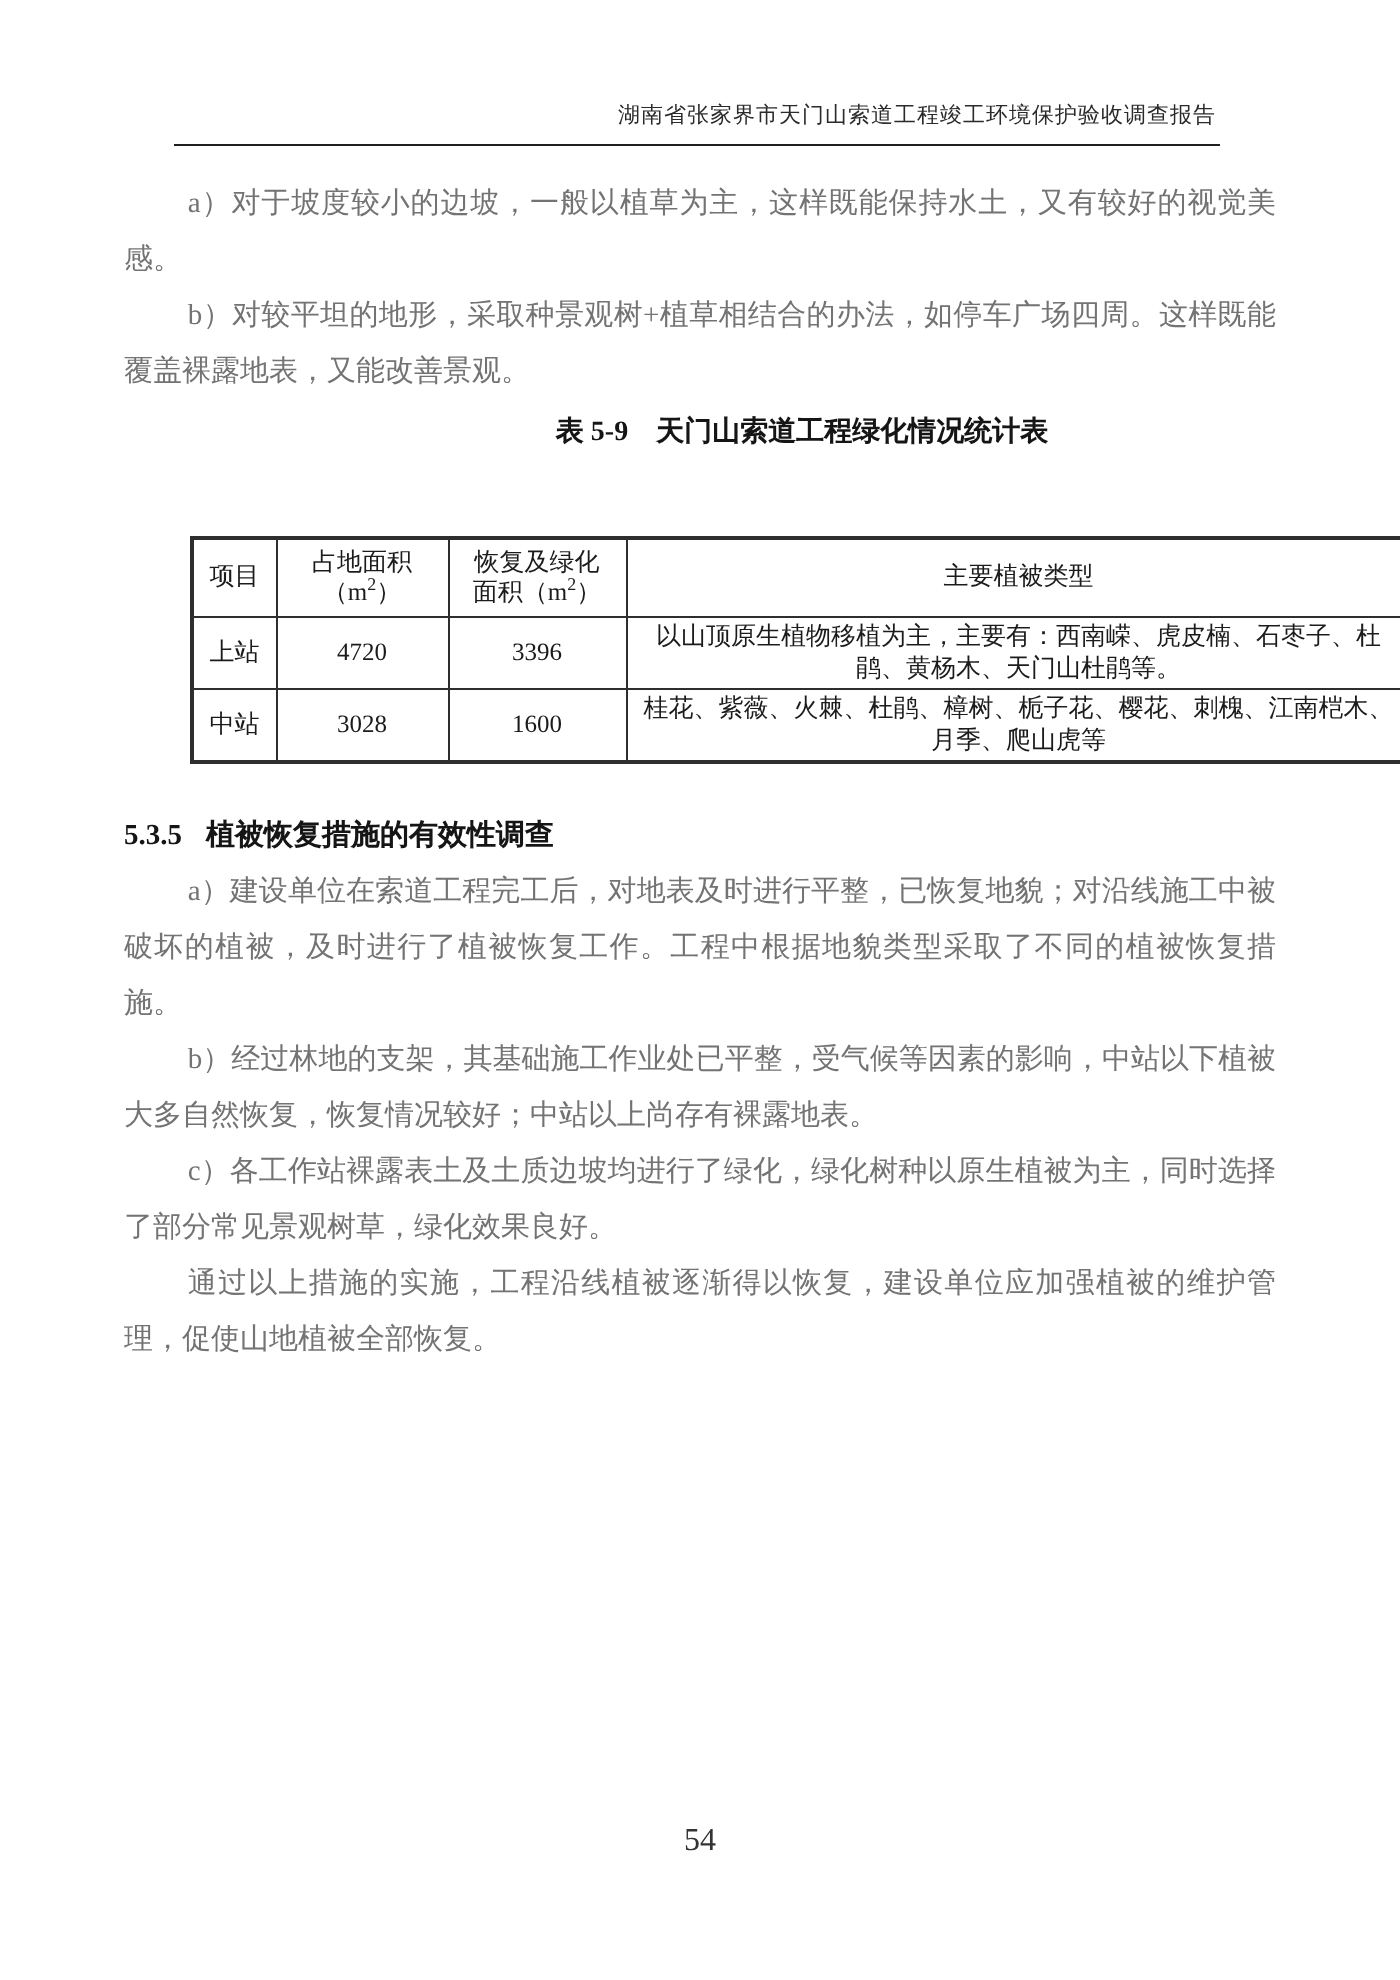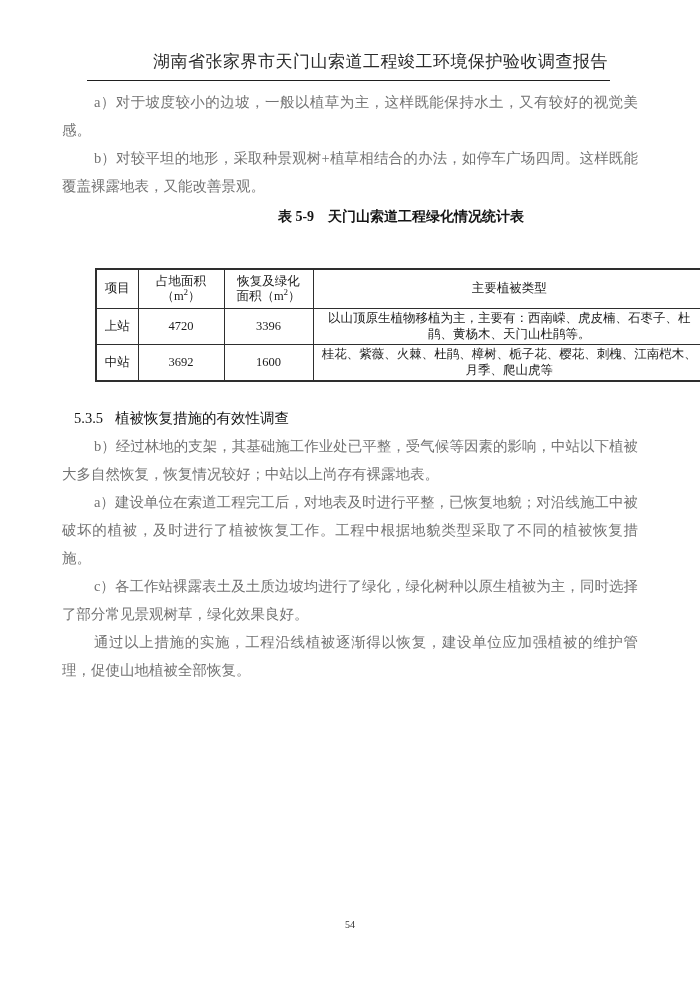--- a/index.html
+++ b/index.html
@@ -3,21 +3,21 @@
 <meta charset="utf-8">
 <style>
   html,body{margin:0;padding:0;}
   body{
     width:700px;height:990px;position:relative;background:#ffffff;
     font-family:"Liberation Serif","DejaVu Serif",serif;color:#1c1c1c;
     overflow:hidden;
   }
   .header-block{position:absolute;left:87px;top:50px;width:523px;}
   .header-title{
-    display:block;text-align:right;font-size:17px;color:#2a2a2a;
+    display:block;text-align:right;font-size:11px;color:#2a2a2a;
     letter-spacing:0.5px;padding:0 2px 7px 0;border-bottom:1.5px solid #1f1f1f;font-family:Liberation Mono, monospace;
   }
   .content{position:absolute;left:62px;top:88px;width:576px;}
   .body-par{
     font-size:14.5px;line-height:28px;text-align:justify;
     text-indent:2.2em;margin:0;color:#737373;
   }
   .table-wrap{margin:4px 0 0 33px;width:612px;}
   .table-caption{
     text-align:center;font-weight:bold;font-size:14px;line-height:26px;
@@ -31,26 +31,26 @@
   }
   .green-table td,.green-table th{
     border:1px solid #2e2e2e;font-weight:normal;
     font-size:12.5px;line-height:15.5px;text-align:center;
     vertical-align:middle;padding:3px 2px;color:#1b1b1b;
   }
   .green-table th{height:32px;}
   .green-table .veg-cell{padding:2px 5px;}
   .green-table sup{font-size:9px;line-height:0;}
   .section-heading{
-    margin:22px 0 0 12px;font-weight:normal;font-size:14.5px;line-height:28px;color:#151515;
+    margin:22px 0 0 0;font-weight:bold;font-size:14.5px;line-height:28px;color:#151515;
   }
   .section-heading .sec-num{margin-right:12px;}
   .page-number{
     position:absolute;left:0;bottom:60px;width:100%;
-    text-align:center;font-size:10px;color:#333;
+    text-align:center;font-size:16px;color:#333;
   }
 </style>
 </head>
 <body>
 
 <header class="header-block">
   <span class="header-title">湖南省张家界市天门山索道工程竣工环境保护验收调查报告</span>
 </header>
 
 <main class="content">
@@ -90,32 +90,32 @@
       </thead>
       <tbody>
         <tr>
           <td>上站</td>
           <td>4720</td>
           <td>3396</td>
           <td class="veg-cell">以山顶原生植物移植为主，主要有：西南嵘、虎皮楠、石枣子、杜鹃、黄杨木、天门山杜鹃等。</td>
         </tr>
         <tr>
           <td>中站</td>
-          <td>3692</td>
+          <td>3028</td>
           <td>1600</td>
           <td class="veg-cell">桂花、紫薇、火棘、杜鹃、樟树、栀子花、樱花、刺槐、江南桤木、月季、爬山虎等</td>
         </tr>
       </tbody>
     </table>
   </div>
 
   <h3 class="section-heading">
     <span class="sec-num">5.3.5</span><span>植被恢复措施的有效性调查</span>
   </h3>
 
+  <p class="body-par">a）建设单位在索道工程完工后，对地表及时进行平整，已恢复地貌；对沿线施工中被破坏的植被，及时进行了植被恢复工作。工程中根据地貌类型采取了不同的植被恢复措施。</p>
   <p class="body-par">b）经过林地的支架，其基础施工作业处已平整，受气候等因素的影响，中站以下植被大多自然恢复，恢复情况较好；中站以上尚存有裸露地表。</p>
-  <p class="body-par">a）建设单位在索道工程完工后，对地表及时进行平整，已恢复地貌；对沿线施工中被破坏的植被，及时进行了植被恢复工作。工程中根据地貌类型采取了不同的植被恢复措施。</p>
   <p class="body-par">c）各工作站裸露表土及土质边坡均进行了绿化，绿化树种以原生植被为主，同时选择了部分常见景观树草，绿化效果良好。</p>
   <p class="body-par">通过以上措施的实施，工程沿线植被逐渐得以恢复，建设单位应加强植被的维护管理，促使山地植被全部恢复。</p>
 
 </main>
 
 <footer class="page-number">54</footer>
 
 </body></html>

